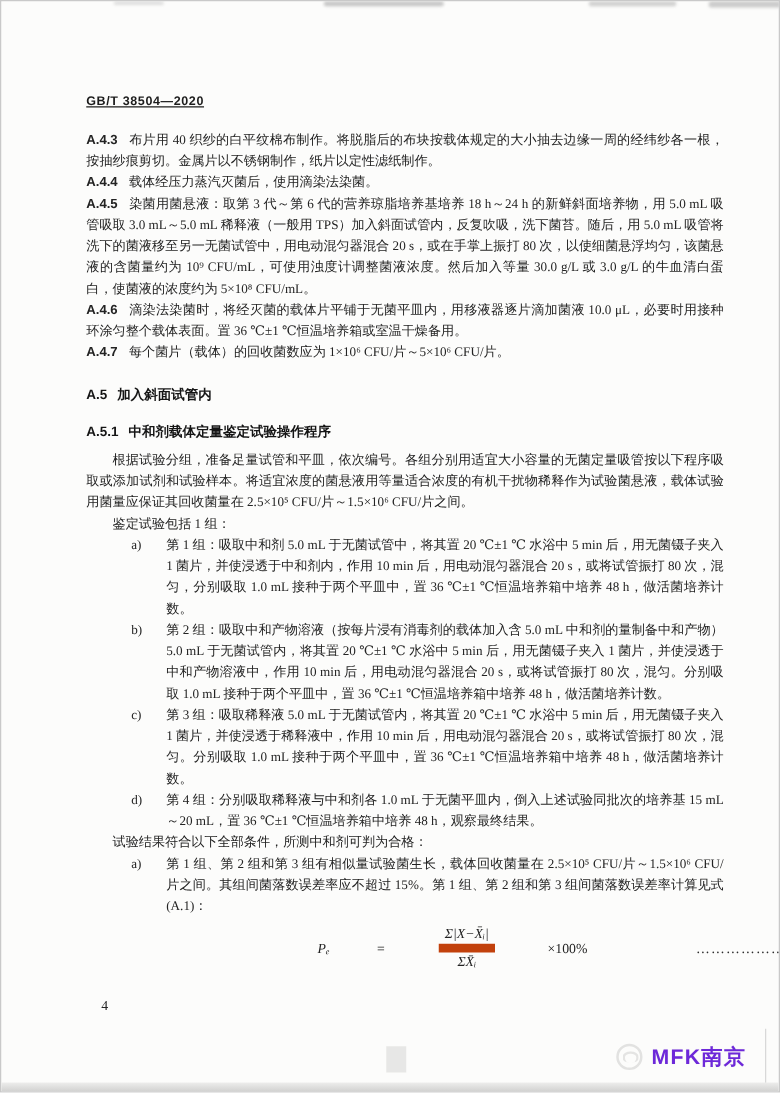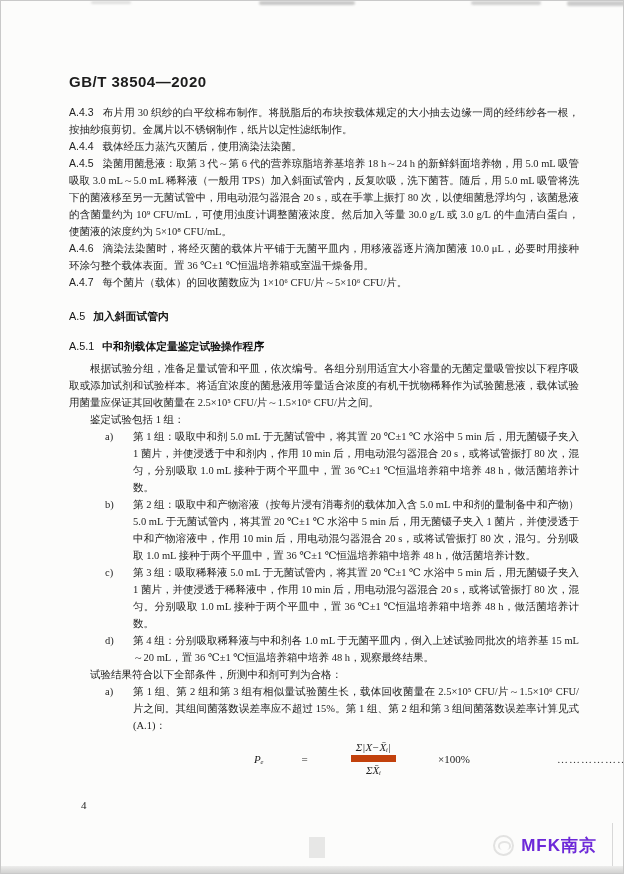--- a/index.html
+++ b/index.html
@@ -16,29 +16,30 @@
   }
   .content {
     padding: 72px 44px 0 68px;
     font-size: 10.5px;
     line-height: 17px;
     text-align: justify;
   }
   .doc-header {
     font-family: "Liberation Sans", "DejaVu Sans", sans-serif;
     font-weight: bold;
-    font-size: 15px;
+    font-size: 10px;
     letter-spacing: .5px;
     margin-bottom: 14px;
     color: #1c1c1c;
+    text-decoration: underline;
   }
   p.clause { margin: 0; }
   .clause-label {
     font-family: "Liberation Sans", "DejaVu Sans", sans-serif;
-    font-weight: normal;
+    font-weight: bold;
     margin-right: 9px;
     white-space: nowrap;
   }
   .heading {
     font-family: "Liberation Sans", "DejaVu Sans", sans-serif;
     font-weight: bold;
     font-size: 10.8px;
     color: #151515;
   }
   .h-a5   { margin-top: 17px; }
@@ -125,21 +126,21 @@
 
   <div class="smudge sm1"></div>
   <div class="smudge sm2"></div>
   <div class="smudge sm3"></div>
   <div class="smudge sm4"></div>
 
   <div class="content">
 
     <div class="doc-header">GB/T 38504—2020</div>
 
-    <p class="clause"><span class="clause-label">A.4.3</span><span>布片用 30 织纱的白平纹棉布制作。将脱脂后的布块按载体规定的大小抽去边缘一周的经纬纱各一根，按抽纱痕剪切。金属片以不锈钢制作，纸片以定性滤纸制作。</span></p>
+    <p class="clause"><span class="clause-label">A.4.3</span><span>布片用 40 织纱的白平纹棉布制作。将脱脂后的布块按载体规定的大小抽去边缘一周的经纬纱各一根，按抽纱痕剪切。金属片以不锈钢制作，纸片以定性滤纸制作。</span></p>
 
     <p class="clause"><span class="clause-label">A.4.4</span><span>载体经压力蒸汽灭菌后，使用滴染法染菌。</span></p>
 
     <p class="clause"><span class="clause-label">A.4.5</span><span>染菌用菌悬液：取第 3 代～第 6 代的营养琼脂培养基培养 18 h～24 h 的新鲜斜面培养物，用 5.0 mL 吸管吸取 3.0 mL～5.0 mL 稀释液（一般用 TPS）加入斜面试管内，反复吹吸，洗下菌苔。随后，用 5.0 mL 吸管将洗下的菌液移至另一无菌试管中，用电动混匀器混合 20 s，或在手掌上振打 80 次，以使细菌悬浮均匀，该菌悬液的含菌量约为 10⁹ CFU/mL，可使用浊度计调整菌液浓度。然后加入等量 30.0 g/L 或 3.0 g/L 的牛血清白蛋白，使菌液的浓度约为 5×10⁸ CFU/mL。</span></p>
 
     <p class="clause"><span class="clause-label">A.4.6</span><span>滴染法染菌时，将经灭菌的载体片平铺于无菌平皿内，用移液器逐片滴加菌液 10.0 μL，必要时用接种环涂匀整个载体表面。置 36 ℃±1 ℃恒温培养箱或室温干燥备用。</span></p>
 
     <p class="clause"><span class="clause-label">A.4.7</span><span>每个菌片（载体）的回收菌数应为 1×10⁶ CFU/片～5×10⁶ CFU/片。</span></p>
 
     <p class="heading h-a5"><span class="clause-label">A.5</span><span>加入斜面试管内</span></p>

